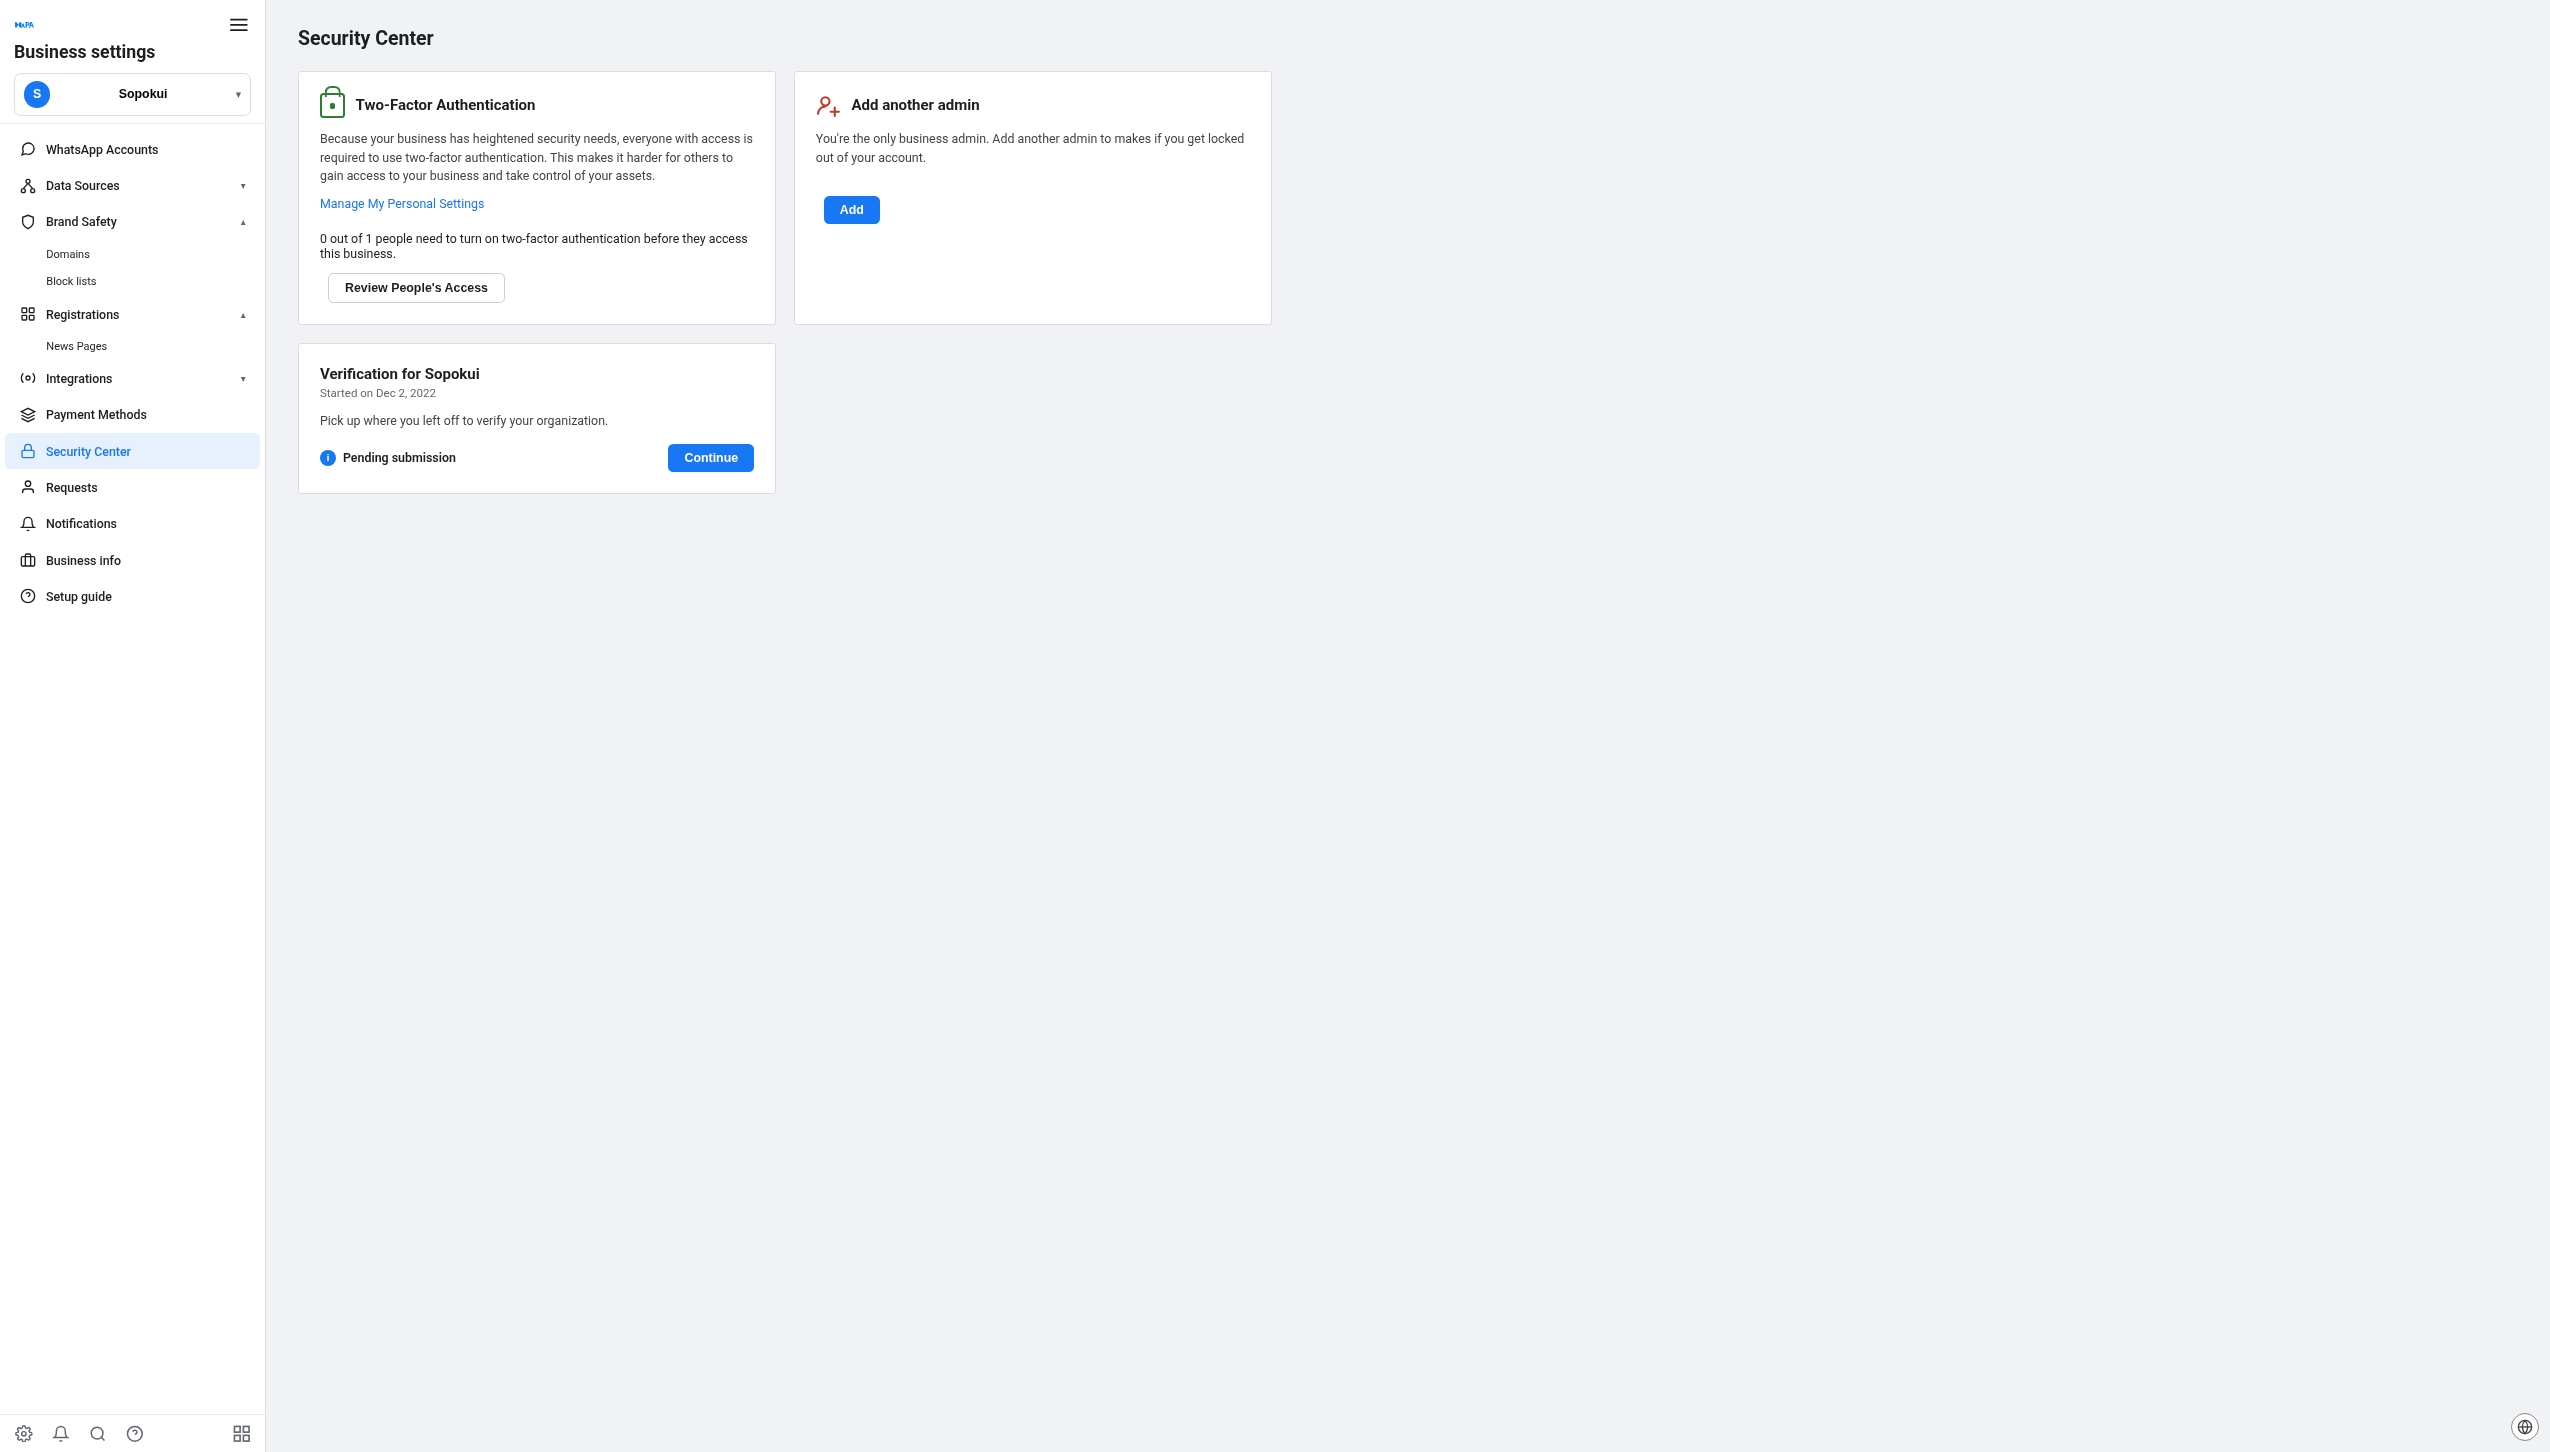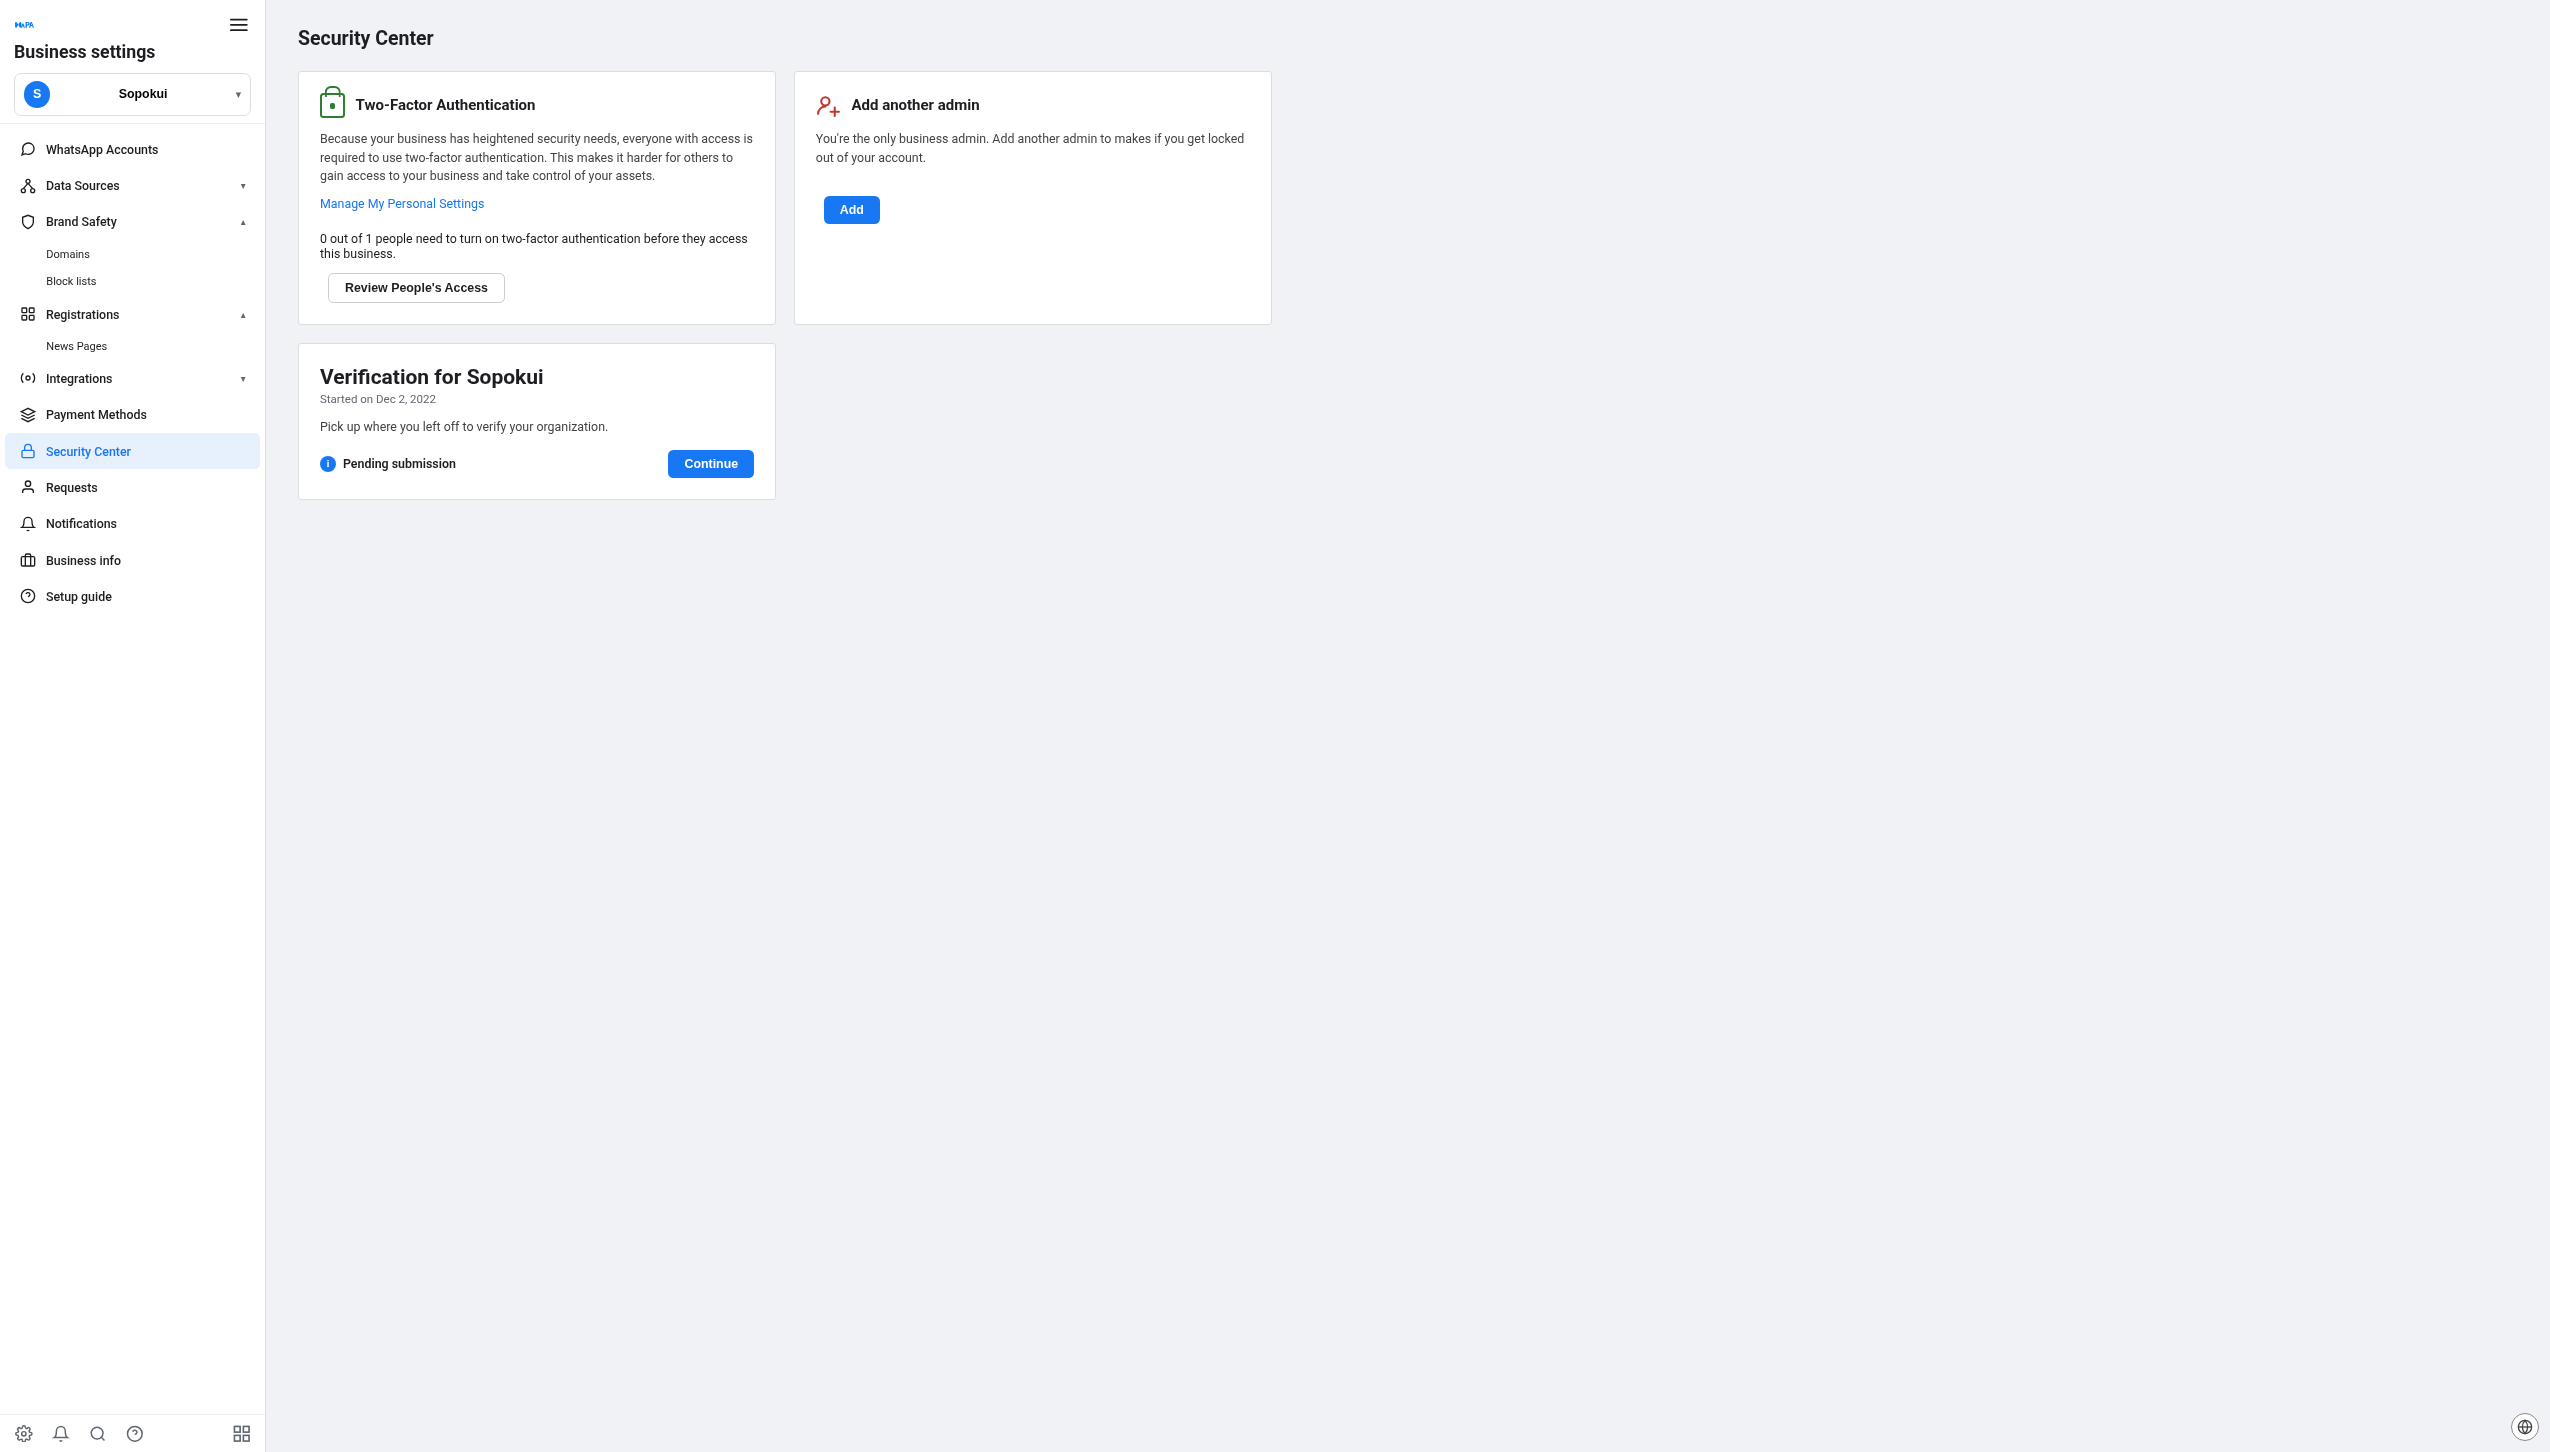--- a/index.html
+++ b/index.html
@@ -191,21 +191,21 @@
       color: #1c1e21;
       border: 0.9px solid #ccc;
     }
 
     
     .verification-card {
       grid-column: 1;
       margin-top: 0;
     }
     .verification-title {
-      font-size: 21px;
+      font-size: 15px;
       font-weight: 700;
       color: #1c1e21;
       margin-bottom: 3.5px;
     }
     .verification-date {
       font-size: 11.5px;
       color: #606770;
       margin-bottom: 12.4px;
     }
     .verification-desc {

